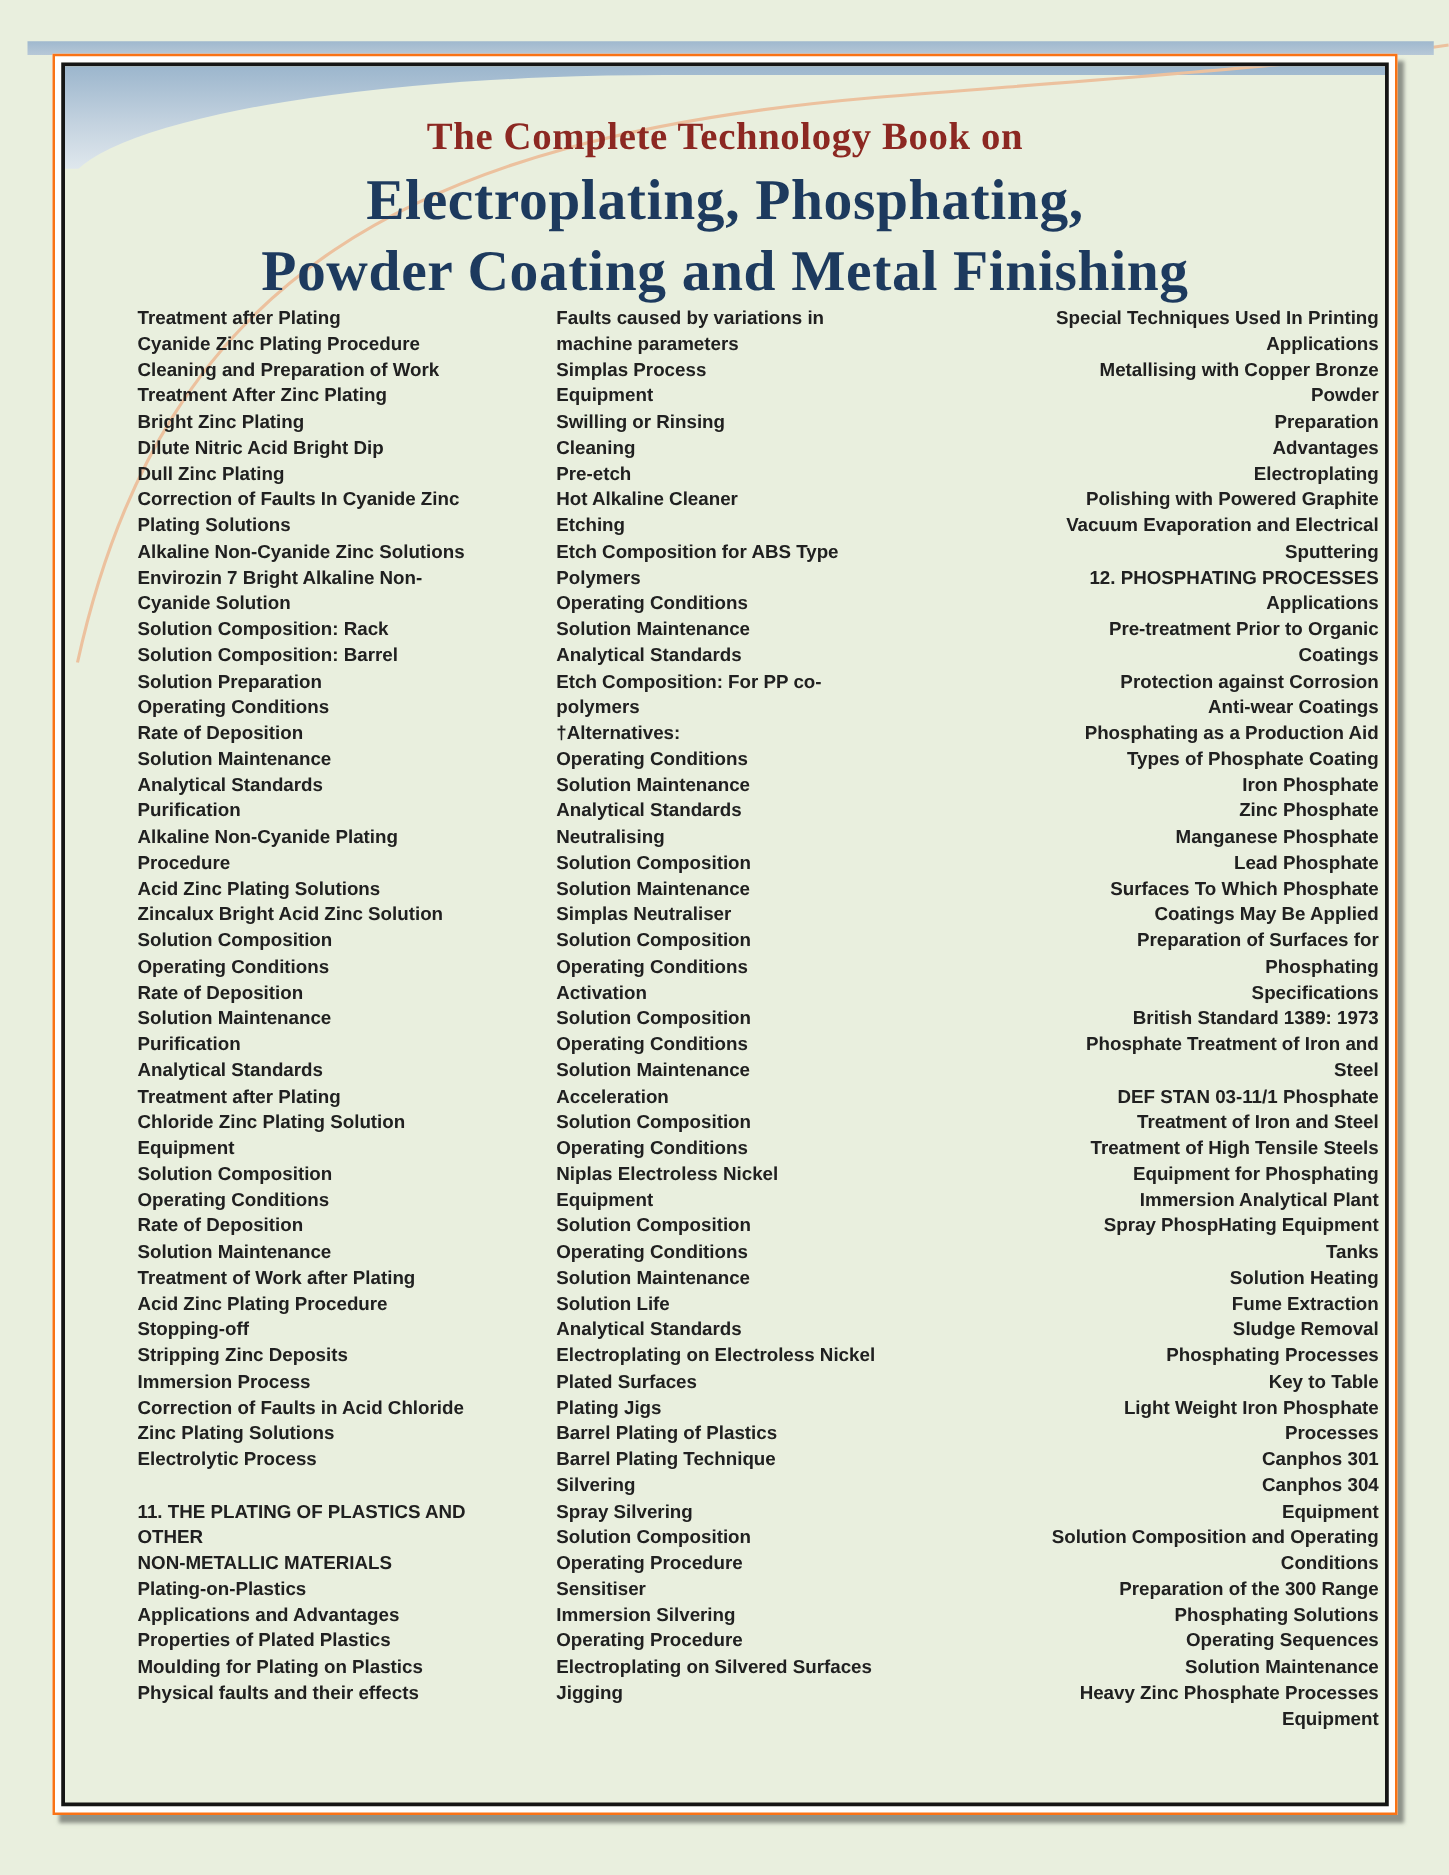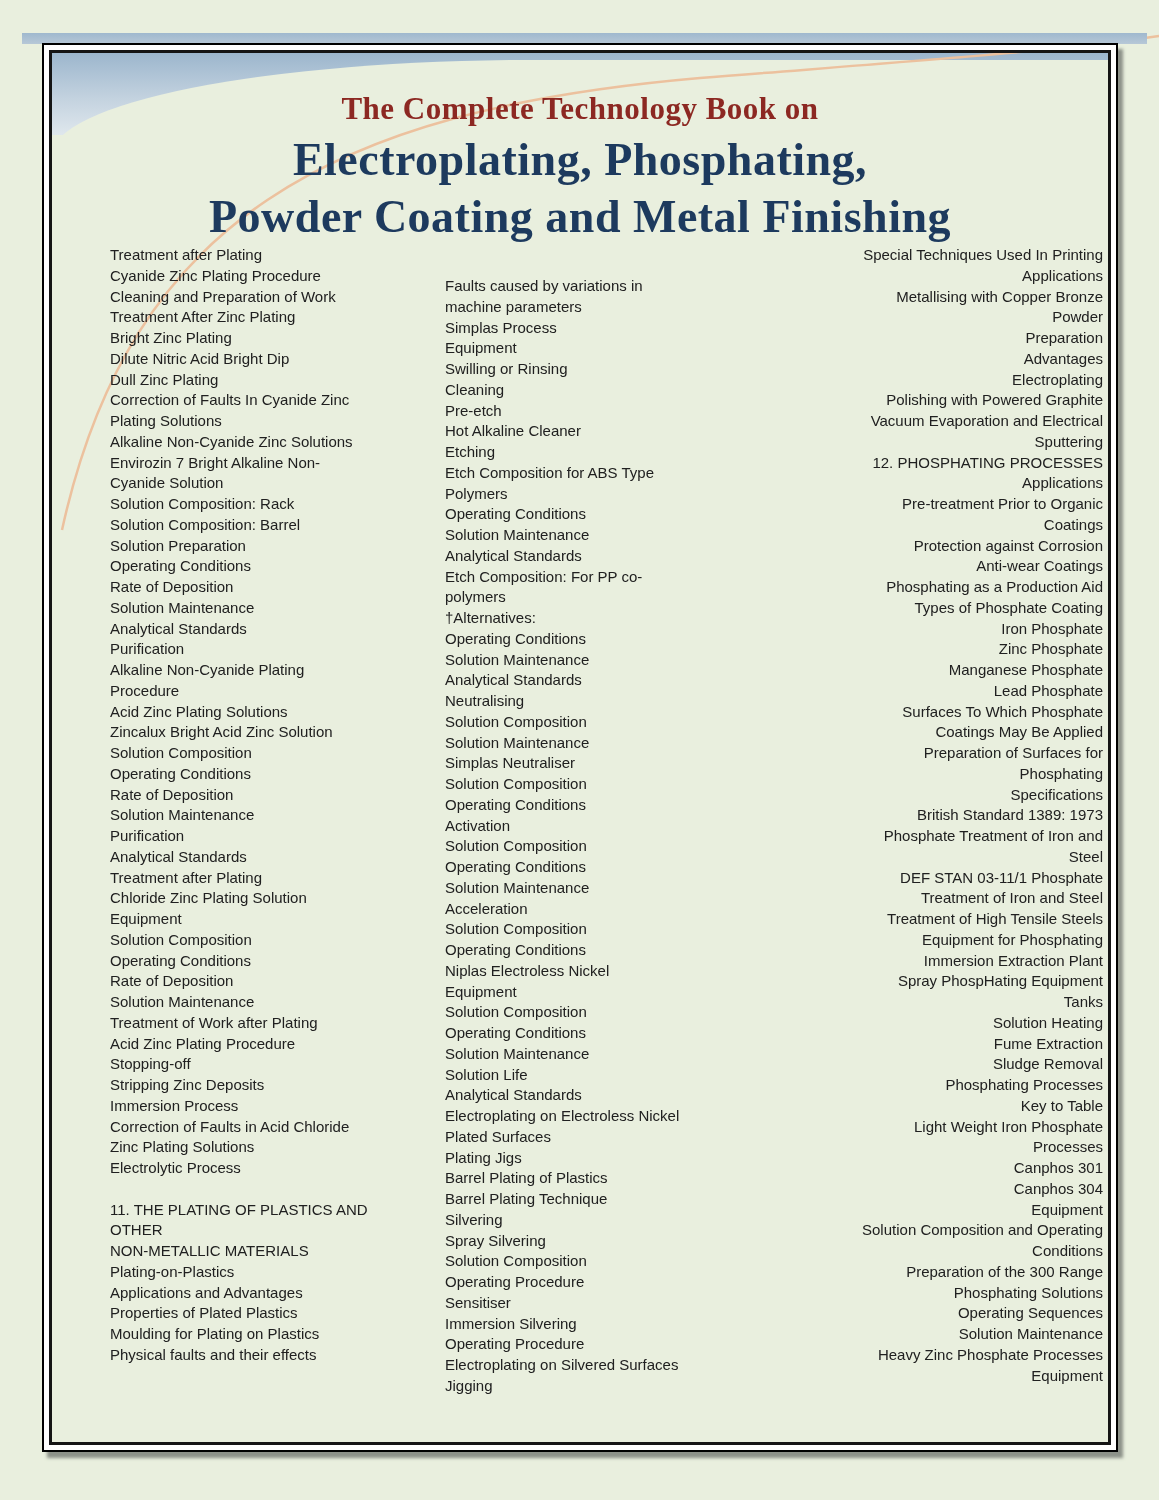--- a/index.html
+++ b/index.html
@@ -8,21 +8,21 @@
     background:var(--page-bg,#e9efde);
     font-family:"Liberation Sans", sans-serif;
   }
   .curve-svg{position:absolute;left:0;top:0;width:1159px;height:1500px;z-index:0;pointer-events:none;}
   .blue-strip{
     position:absolute;left:22px;top:33px;width:1125px;height:11px;z-index:0;
     background:linear-gradient(180deg,#9fb8ce,#b7c8d7);
   }
   .frame{
     position:absolute;left:42px;top:43px;width:1072px;height:1405px;z-index:1;
-    background:#ffffff;border:2px solid #000000;
+    background:#ffffff;border:2px solid #f97316;
     box-shadow:5px 6px 3px rgba(110,115,108,0.75);
   }
   .frame-inner{
     position:absolute;left:5px;top:5px;right:5px;bottom:5px;
     border:3px solid #151515;background:var(--page-bg,#e9efde);overflow:hidden;
   }
   .hdr-blue{
     position:absolute;top:0;left:0;width:100%;height:82px;
     background:linear-gradient(180deg,#9cb6cd 0%,#c3d2df 55%,#dfe7ed 100%);
   }
@@ -39,25 +39,25 @@
   }
   .book-title{
     position:absolute;left:0;width:100%;text-align:center;
     font-family:"Liberation Serif", serif;font-weight:700;
     font-size:46px;color:var(--title-color,#1d3a5e);letter-spacing:0.5px;
   }
   .book-title.line1{top:80px;}
   .book-title.line2{top:137px;}
   .toc-col{
     position:absolute;top:192px;
-    font-size:15px;font-weight:400;color:var(--text-color,#202020);
+    font-size:15px;font-weight:700;color:var(--text-color,#202020);
     line-height:20.75px;white-space:nowrap;
   }
   .toc-col.c0{left:58px;width:330px;}
-  .toc-col.c1{left:393px;width:330px;margin-top:31px;}
+  .toc-col.c1{left:393px;width:330px;}
   .toc-col.c2{left:731px;width:320px;text-align:right;}
   .toc-line{min-height:20.75px;}
   .page-num{
     position:absolute;top:1393px;right:46px;
     font-size:19px;font-weight:700;color:#111111;
   }
 </style>
 </head>
 <body>
 
@@ -221,21 +221,21 @@
         <div class="toc-line">Preparation of Surfaces for</div>
         <div class="toc-line">Phosphating</div>
         <div class="toc-line">Specifications</div>
         <div class="toc-line">British Standard 1389: 1973</div>
         <div class="toc-line">Phosphate Treatment of Iron and</div>
         <div class="toc-line">Steel</div>
         <div class="toc-line">DEF STAN 03-11/1 Phosphate</div>
         <div class="toc-line">Treatment of Iron and Steel</div>
         <div class="toc-line">Treatment of High Tensile Steels</div>
         <div class="toc-line">Equipment for Phosphating</div>
-        <div class="toc-line">Immersion Extraction Plant</div>
+        <div class="toc-line">Immersion Analytical Plant</div>
         <div class="toc-line">Spray PhospHating Equipment</div>
         <div class="toc-line">Tanks</div>
         <div class="toc-line">Solution Heating</div>
         <div class="toc-line">Fume Extraction</div>
         <div class="toc-line">Sludge Removal</div>
         <div class="toc-line">Phosphating Processes</div>
         <div class="toc-line">Key to Table</div>
         <div class="toc-line">Light Weight Iron Phosphate</div>
         <div class="toc-line">Processes</div>
         <div class="toc-line">Canphos 301</div>

